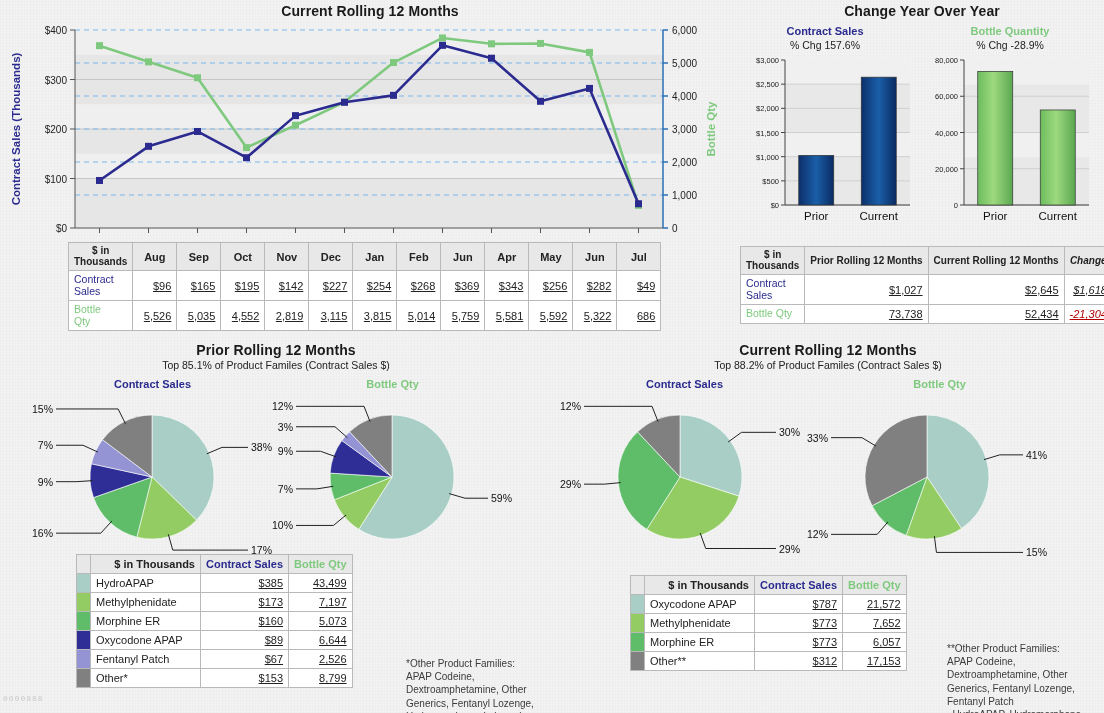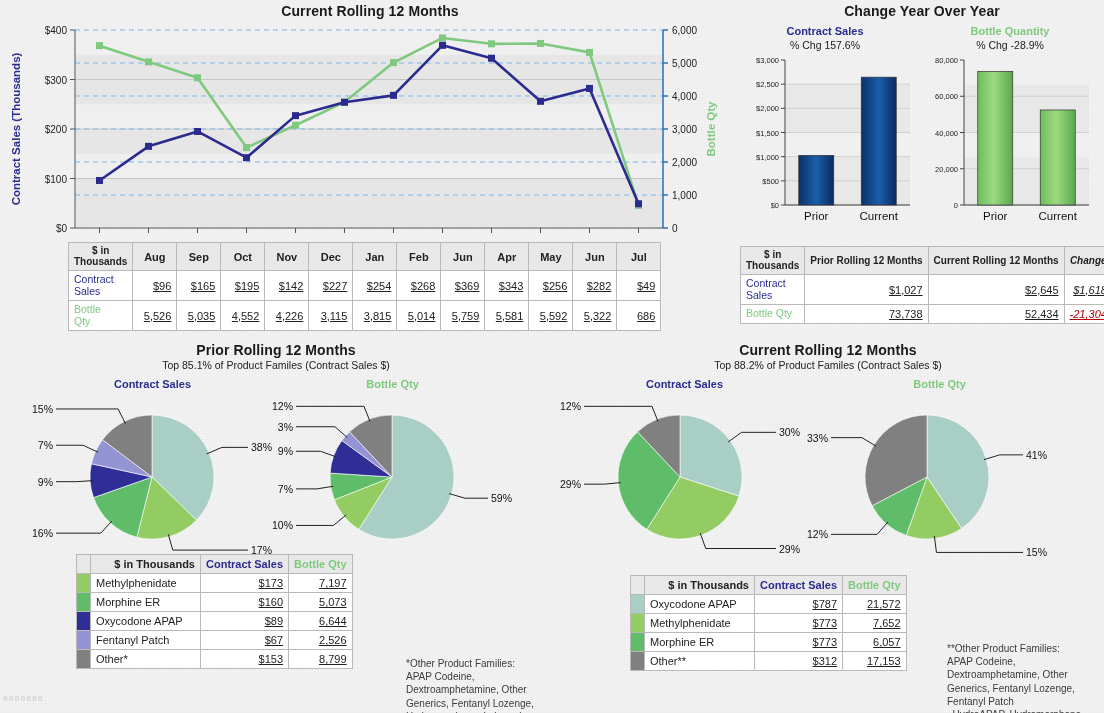--- a/index.html
+++ b/index.html
@@ -187,21 +187,21 @@
             <td class="num">$343</td>
             <td class="num">$256</td>
             <td class="num">$282</td>
             <td class="num">$49</td>
           </tr>
           <tr>
             <td class="rowhead series-bq" style="font-size:10.5px;line-height:1.1">Bottle<br>Qty</td>
             <td class="num">5,526</td>
             <td class="num">5,035</td>
             <td class="num">4,552</td>
-            <td class="num">4,226</td>
+            <td class="num">2,819</td>
             <td class="num">3,115</td>
             <td class="num">3,815</td>
             <td class="num">5,014</td>
             <td class="num">5,759</td>
             <td class="num">5,581</td>
             <td class="num">5,592</td>
             <td class="num">5,322</td>
             <td class="num">686</td>
           </tr>
         </tbody>
@@ -353,20 +353,26 @@
     <div style="position:absolute; left:76px; top:214px;">
       <table class="grid" id="priorTable">
           <tbody>
             <tr>
               <th class="swatch" style="background:#e8e8e8"></th>
               <th style="text-align:right;width:110px">$ in Thousands</th>
               <th class="series-cs" style="width:86px">Contract Sales</th>
               <th class="series-bq" style="width:62px">Bottle Qty</th>
             </tr>
             <tr>
+              <td class="swatch" style="background:#a8cec5"></td>
+              <td class="rowhead" style="font-weight:normal">HydroAPAP</td>
+              <td class="num">$385</td>
+              <td class="num">43,499</td>
+            </tr>
+            <tr>
               <td class="swatch" style="background:#93cc63"></td>
               <td class="rowhead" style="font-weight:normal">Methylphenidate</td>
               <td class="num">$173</td>
               <td class="num">7,197</td>
             </tr>
             <tr>
               <td class="swatch" style="background:#5fbd69"></td>
               <td class="rowhead" style="font-weight:normal">Morphine ER</td>
               <td class="num">$160</td>
               <td class="num">5,073</td>

